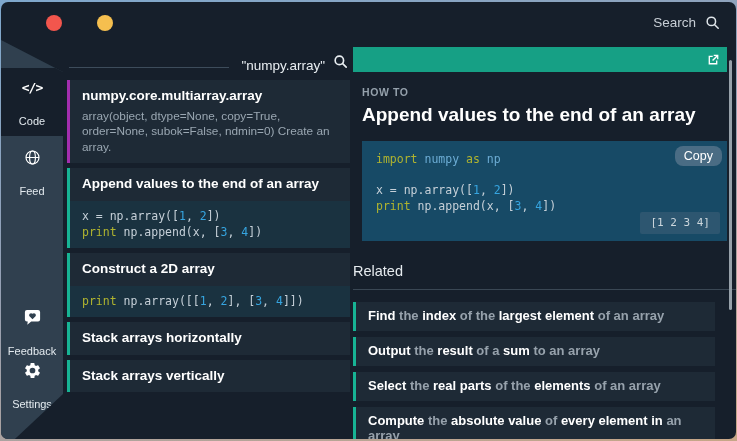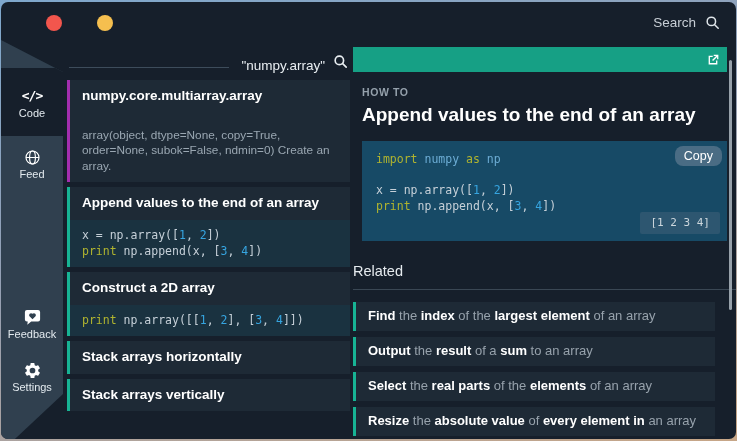--- a/index.html
+++ b/index.html
@@ -25,47 +25,47 @@
   
   .sidebar{
     position:absolute;left:0;top:0;width:62px;height:100%;
     background:#30404f;
     clip-path:polygon(0 38px,62px 70px,62px 392px,0 450px);
   }
   .side-item{position:absolute;left:0;right:0;display:flex;flex-direction:column;align-items:center;cursor:pointer;}
   .side-item.selected{background:#161f2b;}
   .side-icon{height:20px;display:flex;align-items:center;justify-content:center;color:#fff;}
   .code-glyph{font-family:"DejaVu Sans Mono",monospace;font-size:13px;font-weight:bold;letter-spacing:-1px;}
-  .side-label{margin-top:1px;font-size:11px;color:#e3eaef;}
+  .side-label{margin-top:18px;font-size:11px;color:#e3eaef;}
   
   .mid{position:absolute;left:62px;top:0;width:290px;height:100%;}
   .search-row{
     position:absolute;left:6px;right:5px;top:48px;height:22px;
     display:flex;align-items:flex-end;cursor:text;
   }
   .search-row .line{flex:1;height:1px;background:#3d4c5b;margin-bottom:4px;}
   .search-query{margin-left:12px;color:#e9eef2;font-size:13.5px;line-height:1;}
   .search-row svg{margin-left:8px;color:#e9eef2;margin-bottom:-1px;}
   .cards{position:absolute;left:4px;right:3px;top:78px;display:flex;flex-direction:column;gap:5px;}
   .card{background:#1e2a36;border-left:3px solid #17b394;padding:8px 12px;cursor:pointer;}
   .card.purple{border-left-color:#a32eae;}
   .card-title{color:#fff;font-size:13.5px;font-weight:bold;line-height:1.25;}
-  .card-desc{margin-top:23px;color:#9aa7b2;font-size:11.8px;line-height:1.3;}
+  .card-desc{margin-top:4px;color:#9aa7b2;font-size:11.8px;line-height:1.3;}
   .card-code{
     margin:8px -12px -8px -12px;background:#1a3240;padding:7px 12px;
     font-family:"DejaVu Sans Mono",monospace;font-size:11.5px;line-height:1.45;
   }
   .code-line{white-space:pre;}
   
   .tok-kw{color:#b0b42f;}
   .tok-nm{color:#6cacd4;}
   .tok-num{color:#36a5e0;}
   .tok-pl{color:#c6d0d8;}
   .tok-b{color:#ffffff;font-weight:bold;}
-  .tok-n{color:#97a2ac;}
+  .tok-n{color:#97a2ac;font-weight:bold;}
   
   .detail{position:absolute;left:352px;top:45px;right:0;bottom:0;}
   .green-bar{
     position:absolute;left:0;top:0;right:9px;height:25px;background:#16a085;
     display:flex;align-items:center;justify-content:flex-end;padding-right:7px;box-sizing:border-box;
   }
   .green-bar svg{display:block;cursor:pointer;}
   .detail-body{position:absolute;left:0;right:0;top:25px;bottom:0;}
   .kicker{margin:14px 0 0 9px;color:#95a1ac;font-size:10.5px;letter-spacing:.6px;font-weight:bold;}
   .detail-title{margin:6px 0 0 9px;color:#fff;font-size:19px;font-weight:bold;}
@@ -209,20 +209,20 @@
         <div class="output-chip">[1 2 3 4]</div>
       </div>
 
       <div class="related-heading">Related</div>
       <div class="related-divider"></div>
 
       <div class="related-list">
         <div class="related-item"><span class="tok-b">Find</span><span class="tok-n"> the </span><span class="tok-b">index</span><span class="tok-n"> of the </span><span class="tok-b">largest element</span><span class="tok-n"> of an array</span></div>
         <div class="related-item"><span class="tok-b">Output</span><span class="tok-n"> the </span><span class="tok-b">result</span><span class="tok-n"> of a </span><span class="tok-b">sum</span><span class="tok-n"> to an array</span></div>
         <div class="related-item"><span class="tok-b">Select</span><span class="tok-n"> the </span><span class="tok-b">real parts</span><span class="tok-n"> of the </span><span class="tok-b">elements</span><span class="tok-n"> of an array</span></div>
-        <div class="related-item"><span class="tok-b">Resize</span><span class="tok-n"> the </span><span class="tok-b">absolute value</span><span class="tok-n"> of </span><span class="tok-b">every element in</span><span class="tok-n"> an array</span></div>
+        <div class="related-item"><span class="tok-b">Compute</span><span class="tok-n"> the </span><span class="tok-b">absolute value</span><span class="tok-n"> of </span><span class="tok-b">every element in</span><span class="tok-n"> an array</span></div>
 
       </div>
     </div>
     <div class="scroll-thumb"></div>
   </div>
 
 </div>
 
 </body></html>

